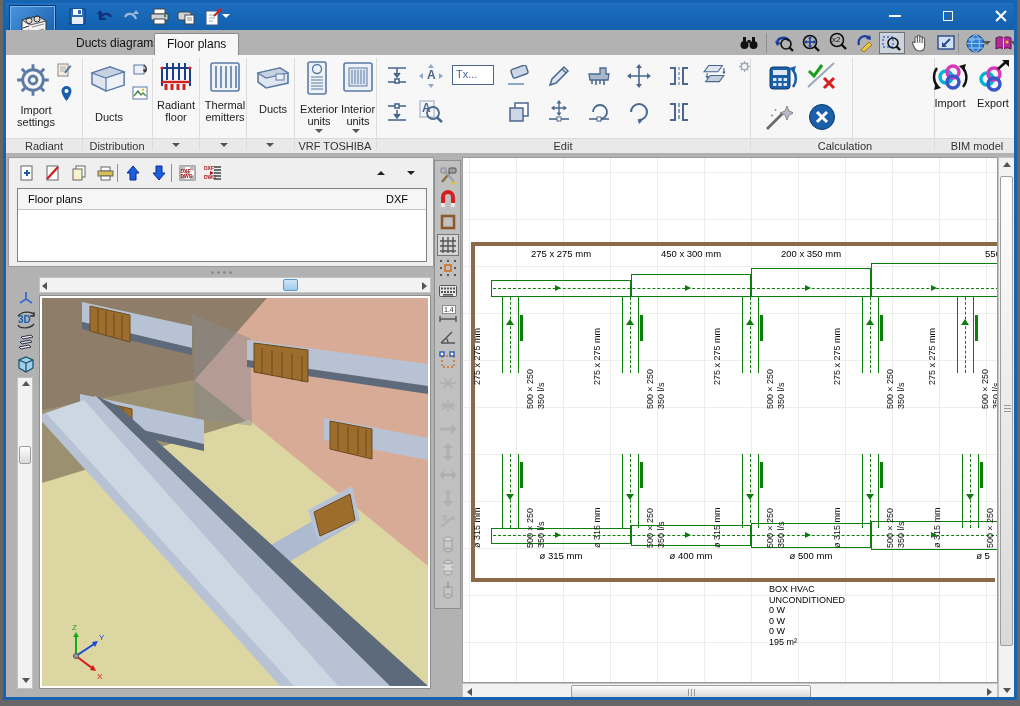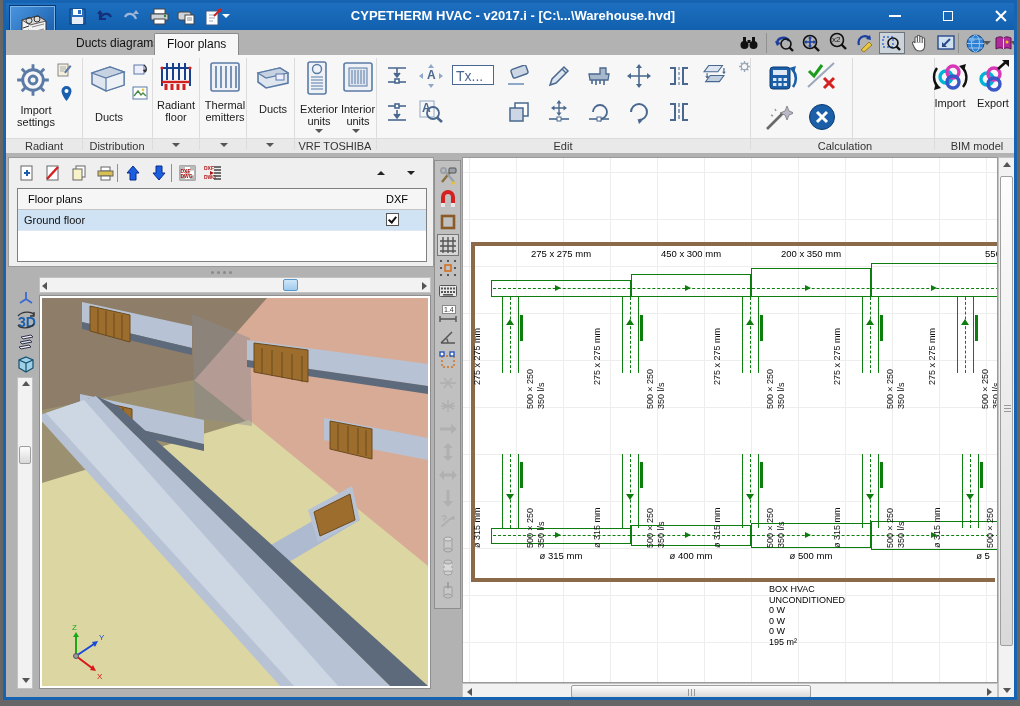--- a/index.html
+++ b/index.html
@@ -76,21 +76,20 @@
   .bdash{position:absolute;left:38px;width:0;border-left:1px dashed #0d7d0d;}
   .btick{position:absolute;left:48px;width:3px;height:26px;background:#0d7d0d;}
   .room{position:absolute;font-size:9px;line-height:10.5px;color:#000;}
 </style>
 </head>
 <body>
 
 <div class="win">
 
   <div class="abs titlebar">
-    <div class="abs title-text">CYPETHERM HVAC - v2017.i - [C:\...\Warehouse.hvd]</div>
 
     <div class="abs qtb" style="left:58px">
       <svg width="17" height="17" viewBox="0 0 17 17">
           <rect x="1" y="1" width="15" height="15" fill="#2a6cc0" stroke="#0c3a70"></rect>
           <rect x="4" y="1" width="9" height="6" fill="#fff"></rect>
           <rect x="9" y="2" width="3" height="4" fill="#2a6cc0"></rect>
           <rect x="3" y="9" width="11" height="7" fill="#e8eef8"></rect>
         </svg>
     </div>
     <div class="abs qtb" style="left:86px">
@@ -405,21 +404,21 @@
       <div style="position:relative;width:24px;height:24px">
         <span style="position:absolute;left:3px;top:1px;font-size:12px;font-weight:bold;color:#4a688f">A</span>
         <svg width="24" height="24" viewBox="0 0 24 24" style="position:absolute;left:0;top:0">
             <rect x="1" y="1" width="14" height="16" fill="none" stroke="#8fa8c8"></rect>
             <circle cx="14" cy="13" r="6" fill="none" stroke="#4a688f" stroke-width="1.8"></circle>
             <path d="M18 17.5 L23 22" stroke="#4a688f" stroke-width="2.6"></path>
           </svg>
       </div>
     </div>
     <div class="abs" style="left:446px;top:10px;width:42px;height:20px;border:1px solid #4a688f;background:#fff">
-      <span style="position:absolute;left:3px;top:2px;font-size:14px;color:#4a688f">Tx...</span>
+      <span style="position:absolute;left:3px;top:2px;font-size:11px;color:#4a688f">Tx...</span>
     </div>
 
     <div class="abs editico" style="left:500px;top:8px">
       <svg width="26" height="22" viewBox="0 0 26 22">
           <rect x="6" y="2" width="16" height="9" rx="2" transform="rotate(-20 14 8)" fill="#ccd6e4" stroke="#4a688f" stroke-width="1.4"></rect>
           <path d="M2 19h16" stroke="#8fa8c8" stroke-width="2"></path>
         </svg>
     </div>
     <div class="abs editico" style="left:540px;top:8px">
       <svg width="24" height="24" viewBox="0 0 24 24">
@@ -640,24 +639,20 @@
       </div>
     <div class="abs fptb-btn" style="left:392px;width:20px">
         <div class="caret" style="border-top-color:#222"></div>
       </div>
 
     <div class="abs fptable">
       <div class="fph">
         <span style="padding-left:10px;flex:1">Floor plans</span>
         <span style="width:40px">DXF</span>
       </div>
-      <div class="fprow">
-        <span style="padding-left:6px;flex:1;color:#111">Ground floor</span>
-        <span style="width:40px"><span class="chk" style="display:inline-block"><span class="mark"></span></span></span>
-      </div>
     </div>
   </div>
 
   <div class="abs" style="left:180px;top:266px;width:70px;height:6px;display:flex;justify-content:center;align-items:center">
     <div class="splitdots">
         <i></i>
         <i></i>
         <i></i>
         <i></i>
       </div>
@@ -673,21 +668,21 @@
       </div>
   </div>
 
   <div class="abs tool3d" style="top:284px">
     <svg width="16" height="16" viewBox="0 0 16 16">
         <path d="M8 2v7M8 9l-6 4M8 9l6 4" stroke="#3a6ad0" stroke-width="1.8" fill="none"></path>
       </svg>
   </div>
   <div class="abs tool3d" style="top:306px">
     <div style="position:relative;width:20px;height:18px">
-      <span style="position:absolute;left:2px;top:3px;font-size:14px;font-weight:bold;color:#1a5fae">3D</span>
+      <span style="position:absolute;left:2px;top:3px;font-size:10px;font-weight:bold;color:#1a5fae">3D</span>
       <svg width="20" height="18" viewBox="0 0 20 18" style="position:absolute">
           <path d="M2 5 C6 0 16 0 18 4 M18 13 C14 18 4 18 2 14" fill="none" stroke="#333" stroke-width="1.3"></path>
           <path d="M18 1v4h-4" fill="none" stroke="#333" stroke-width="1.3"></path>
         </svg>
     </div>
   </div>
   <div class="abs tool3d" style="top:328px">
     <svg width="18" height="16" viewBox="0 0 18 16">
         <polygon points="4,3 14,1 16,3 6,5" fill="#eef" stroke="#334"></polygon>
         <polygon points="3,8 13,6 15,8 5,10" fill="#cfe0f0" stroke="#334"></polygon>

